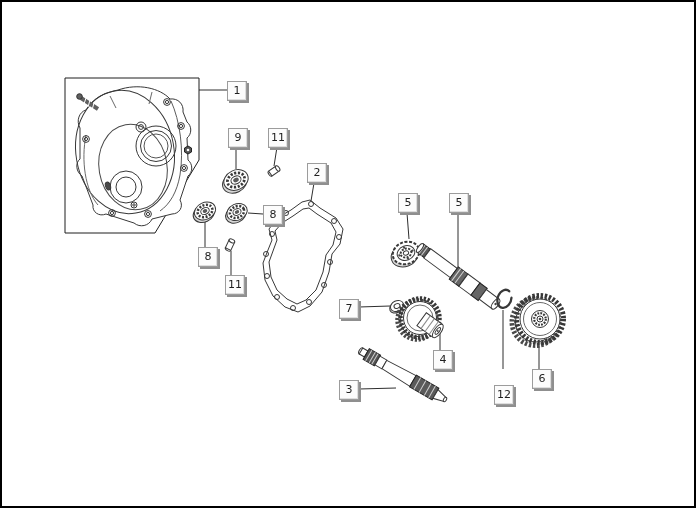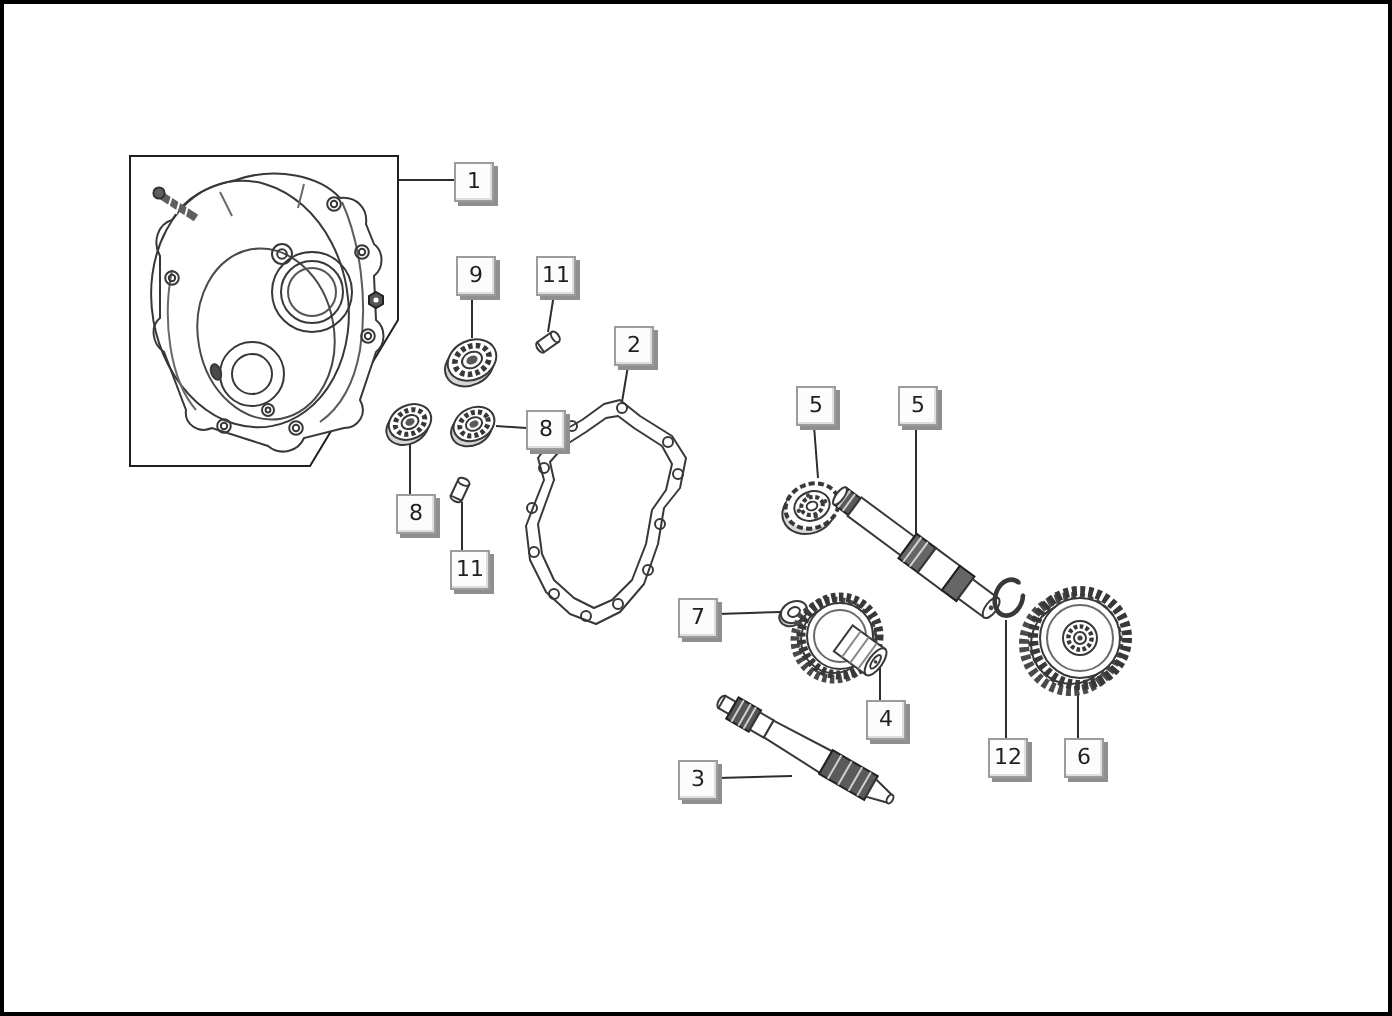--- a/index.html
+++ b/index.html
@@ -250,17 +250,17 @@
   <div class="plabel" style="left:268px;top:128px">11</div>
   <div class="plabel" style="left:307px;top:163px">2</div>
   <div class="plabel" style="left:263px;top:205px">8</div>
   <div class="plabel" style="left:198px;top:247px">8</div>
   <div class="plabel" style="left:225px;top:275px">11</div>
   <div class="plabel" style="left:398px;top:193px">5</div>
   <div class="plabel" style="left:449px;top:193px">5</div>
   <div class="plabel" style="left:339px;top:299px">7</div>
   <div class="plabel" style="left:433px;top:350px">4</div>
   <div class="plabel" style="left:339px;top:380px">3</div>
-  <div class="plabel" style="left:494px;top:369px">12</div>
+  <div class="plabel" style="left:494px;top:385px">12</div>
   <div class="plabel" style="left:532px;top:369px">6</div>
 
   <div class="outer-frame"></div>
 </div>
 
 </body></html>

